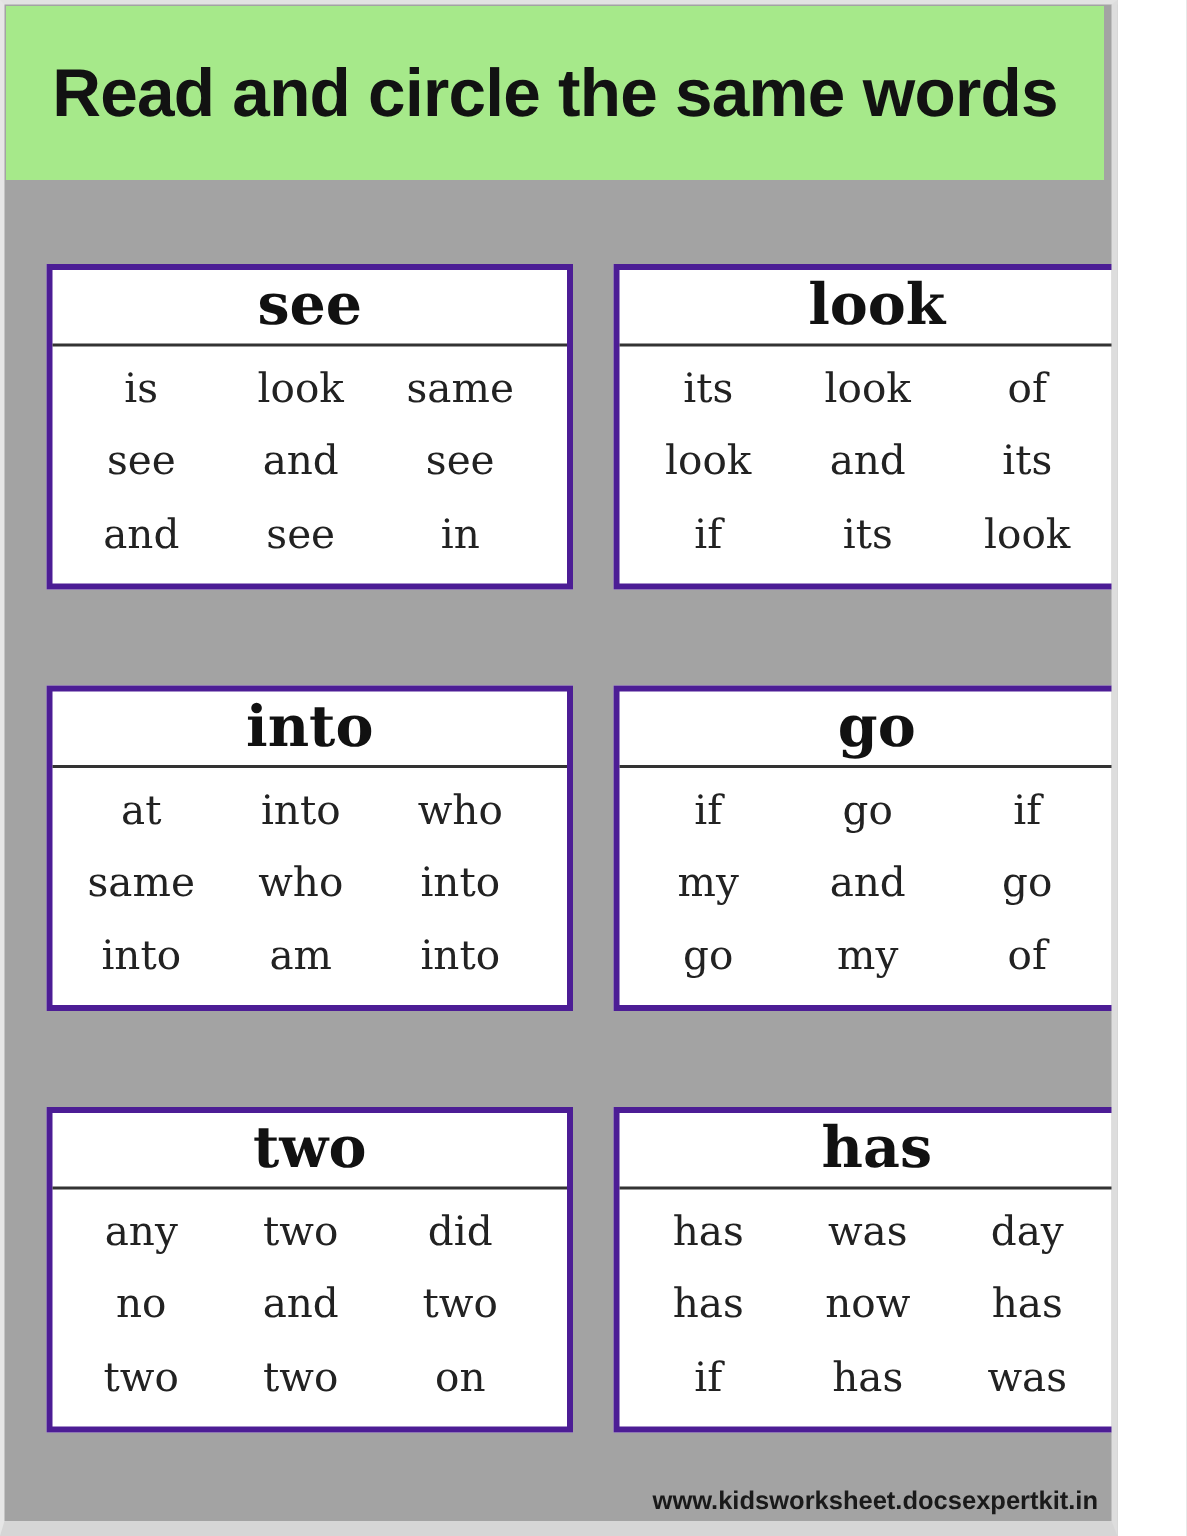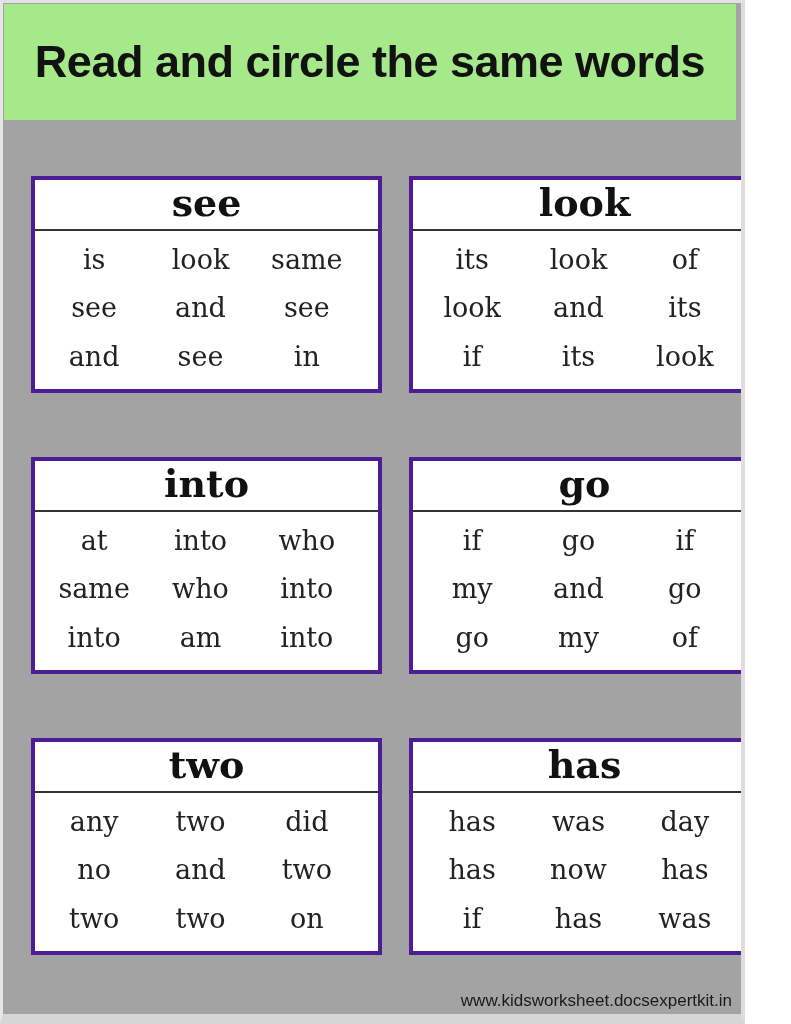--- a/index.html
+++ b/index.html
@@ -76,20 +76,21 @@
     line-height: 1;
     color: #222222;
   }
   .footer {
     position: absolute;
     right: 9px;
     bottom: 3px;
     font-family: "Liberation Sans", sans-serif;
     font-size: 17px;
     color: #1a1a1a;
+    font-weight: bold;
   }
 </style>
 </head>
 <body>
 
 <div class="page">
 
   <header class="banner">
     <h1>Read and circle the same words</h1>
   </header>

